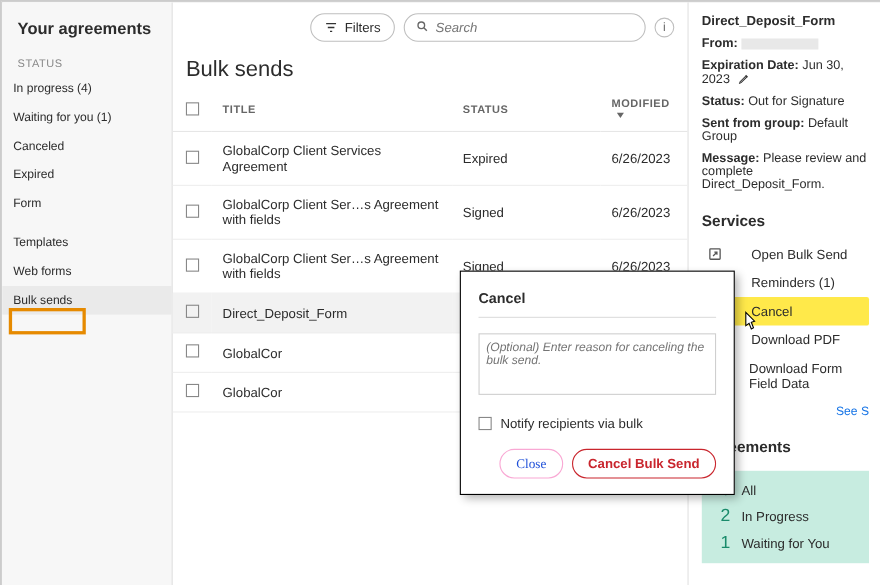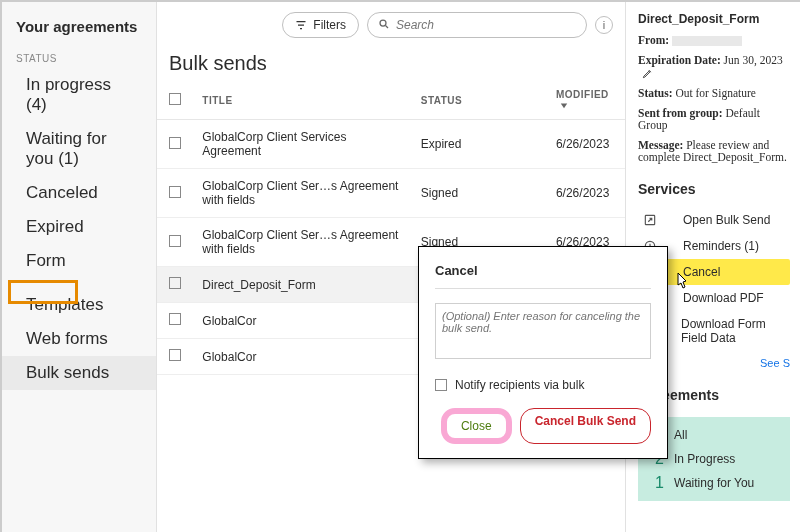--- a/index.html
+++ b/index.html
@@ -2,21 +2,21 @@
 <html><head>
 <meta charset="utf-8">
 <style>
   * { box-sizing: border-box; margin: 0; padding: 0; }
   html, body { width: 800px; height: 532px; overflow: hidden; font-family: -apple-system, "Segoe UI", Helvetica, Arial, sans-serif; font-size: 12px; color: #2c2c2c; background: #fff; border: 1px solid #ccc; }
   .app { display: flex; height: 100%; }
   
   .sidebar { width: 155px; background: #f7f7f7; border-right: 1px solid #e1e1e1; display: flex; flex-direction: column; padding-top: 10px; }
   .sidebar-title { font-size: 15px; font-weight: 600; padding: 6px 14px 12px; }
   .sidebar-section-label { font-size: 10px; letter-spacing: .5px; color: #888; padding: 6px 14px 4px; }
-  .sidebar-item { padding: 7px 24px; font-size: 17px; cursor: pointer; }
+  .sidebar-item { padding: 7px 10px; font-size: 11px; cursor: pointer; }
   .sidebar-spacer { height: 10px; }
   .sidebar-item.active { background: #eaeaea; }
   .sidebar .highlight-box { position: absolute; border: 3px solid #e68a00; pointer-events: none; }
   
   .main { flex: 1; display: flex; flex-direction: column; position: relative; }
   .toolbar { display: flex; align-items: center; gap: 8px; padding: 10px 12px 6px; }
   .toolbar-spacer { flex: 1; }
   .btn { display: inline-flex; align-items: center; gap: 6px; border: 1px solid #bfbfbf; border-radius: 14px; padding: 5px 12px; font-size: 12px; background: #fff; cursor: pointer; }
   .search { display: inline-flex; align-items: flex-start; gap: 6px; border: 1px solid #bfbfbf; border-radius: 14px; padding: 5px 10px; width: 220px; }
   .search input { border: none; outline: none; font-size: 12px; font-style: italic; color: #888; width: 100%; background: transparent; }
@@ -29,40 +29,40 @@
   .chk { width: 12px; height: 12px; border: 1px solid #888; display: inline-block; }
   .col-chk { width: 34px; padding-left: 12px !important; }
   .col-title { width: 210px; }
   .col-status { width: 130px; }
   .col-mod { width: 76px; text-align: left; }
   .sort-ic { display: inline-block; margin-left: 4px; }
   
   .panel { width: 175px; border-left: 1px solid #e1e1e1; padding: 10px 10px 10px 12px; font-size: 11.5px; display: flex; flex-direction: column; gap: 4px; overflow: hidden; }
   .panel .doc-title { font-size: 12px; font-weight: 600; }
   .panel .meta { color: #888; font-size: 10.5px; }
-  .panel .kv { margin-top: 4px; font-family: Liberation Serif, serif; }
+  .panel .kv { margin-top: 4px; }
   .panel .kv b { font-weight: 600; }
   .panel .section-title { font-size: 14px; font-weight: 600; margin-top: 14px; margin-bottom: 6px; }
   .action-row { display: flex; align-items: center; gap: 25px; padding: 6px 4px; cursor: pointer; font-size: 12px; position: relative; }
   .action-row .ic { width: 16px; display: inline-flex; justify-content: center; color: #555; }
   .action-row.hl { background: #ffe94a; border-radius: 2px; }
   .cursor { position: absolute; left: 34px; top: 12px; pointer-events: none; }
   .agreements-box { background: #c7ece0; padding: 6px 8px; margin-top: 4px; }
   .ag-row { display: flex; align-items: center; gap: 10px; padding: 3px 4px; font-size: 12px; }
   .ag-row .n { color: #1a8b6b; font-size: 16px; width: 14px; text-align: right; }
   .see-link { color: #1473e6; font-size: 11px; text-align: right; margin-top: 2px; }
   
   .modal { position: absolute; left: 261px; top: 244px; width: 250px; background: #fff; border: 1px solid #000; box-shadow: 4px 4px 8px rgba(0,0,0,.3); padding: 16px 16px 14px; z-index: 10; }
   .modal h3 { font-size: 13px; font-weight: 600; margin-bottom: 10px; }
   .modal hr { border: none; border-top: 1px solid #ddd; margin-bottom: 14px; }
   .modal textarea { width: 100%; height: 56px; border: 1px solid #cfcfcf; resize: none; font-family: inherit; font-size: 11px; font-style: italic; color: #999; padding: 6px; }
   .modal .notify { display: flex; align-items: center; gap: 8px; margin-top: 16px; font-size: 12px; }
   .modal .buttons { display: flex; justify-content: flex-end; gap: 8px; margin-top: 16px; }
   .pill { border-radius: 14px; padding: 5px 14px; font-size: 12px; cursor: pointer; background: #fff; }
-  .pill.secondary { border: 6px solid #f9a8d4; color: #4d7c0f; }
+  .pill.secondary { border: 1px solid #f9a8d4; color: #1d4ed8; font-family: Liberation Serif, serif; }
   .pill.danger { border: 1.5px solid #c9252d; color: #c9252d; font-weight: 600; }
   
   svg { display: block; }
   .edit-ic { display: inline-flex; vertical-align: middle; margin-left: 4px; }
   .redact { display: inline-block; width: 70px; height: 10px; background: #e8e8e8; vertical-align: middle; }
 </style>
 </head>
 <body>
 
 <div class="app">

